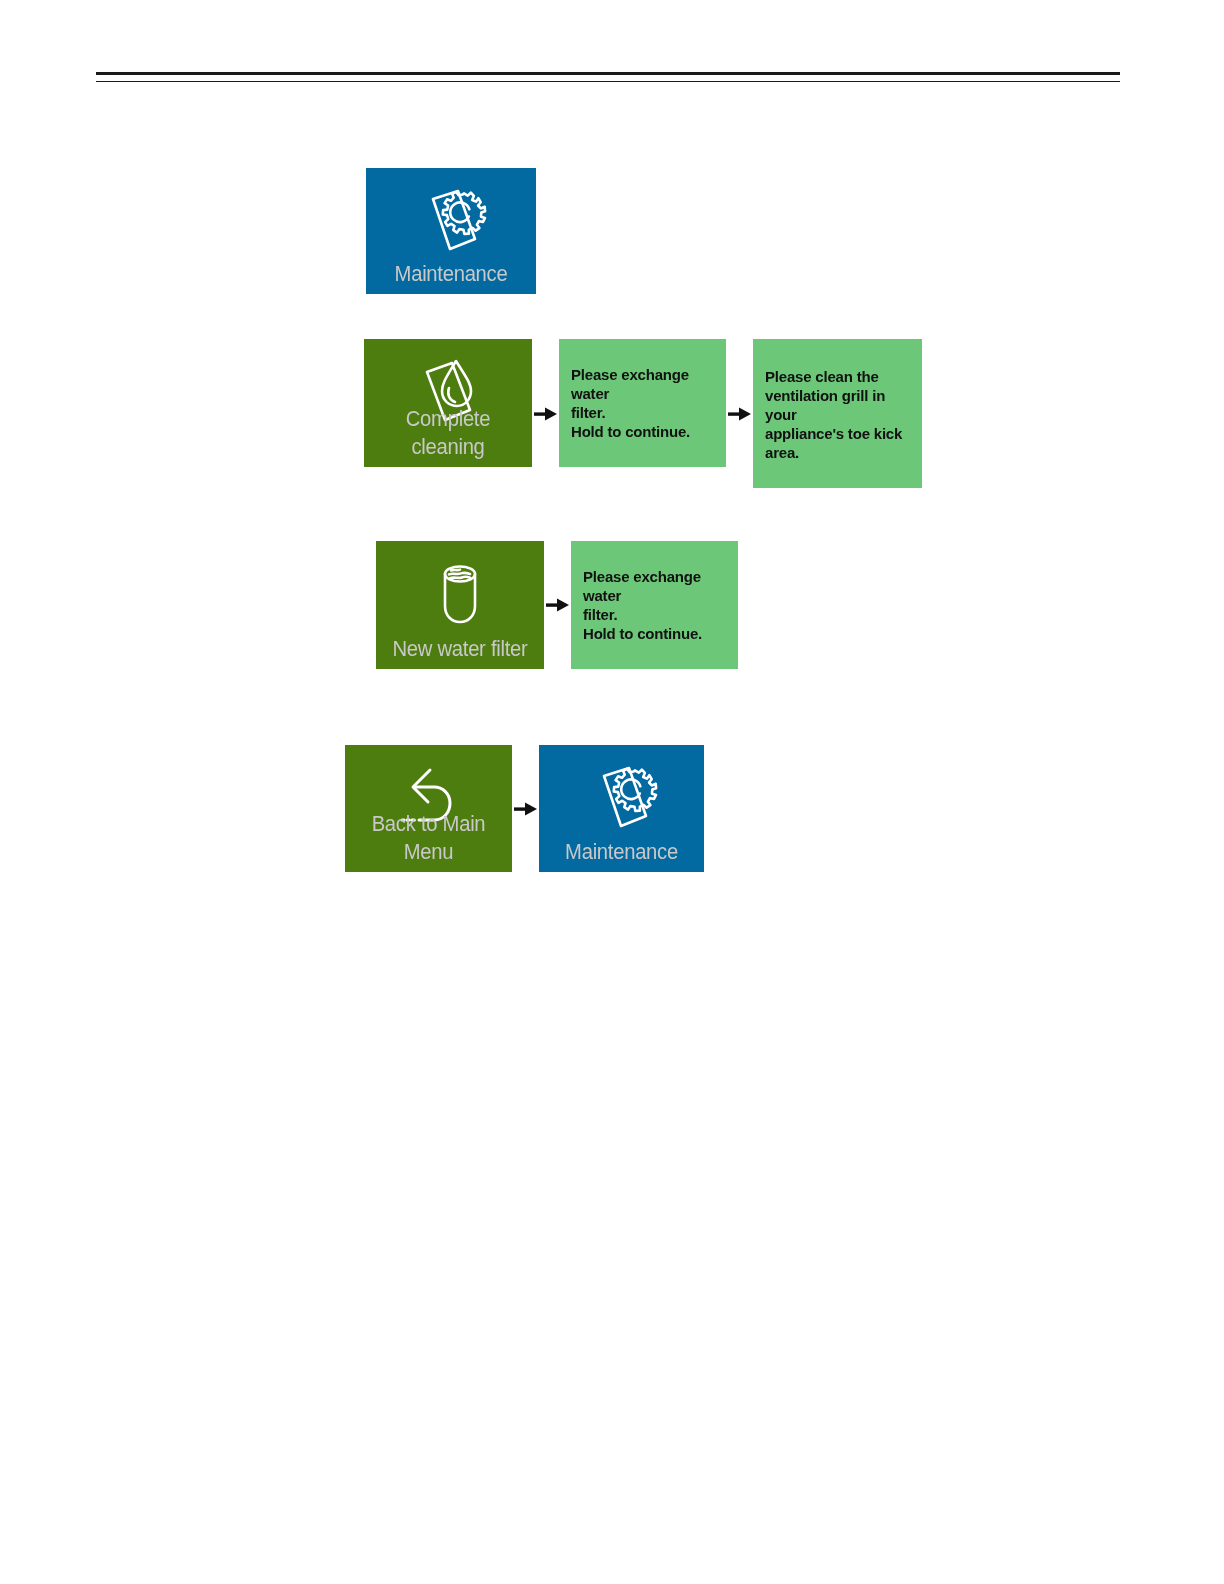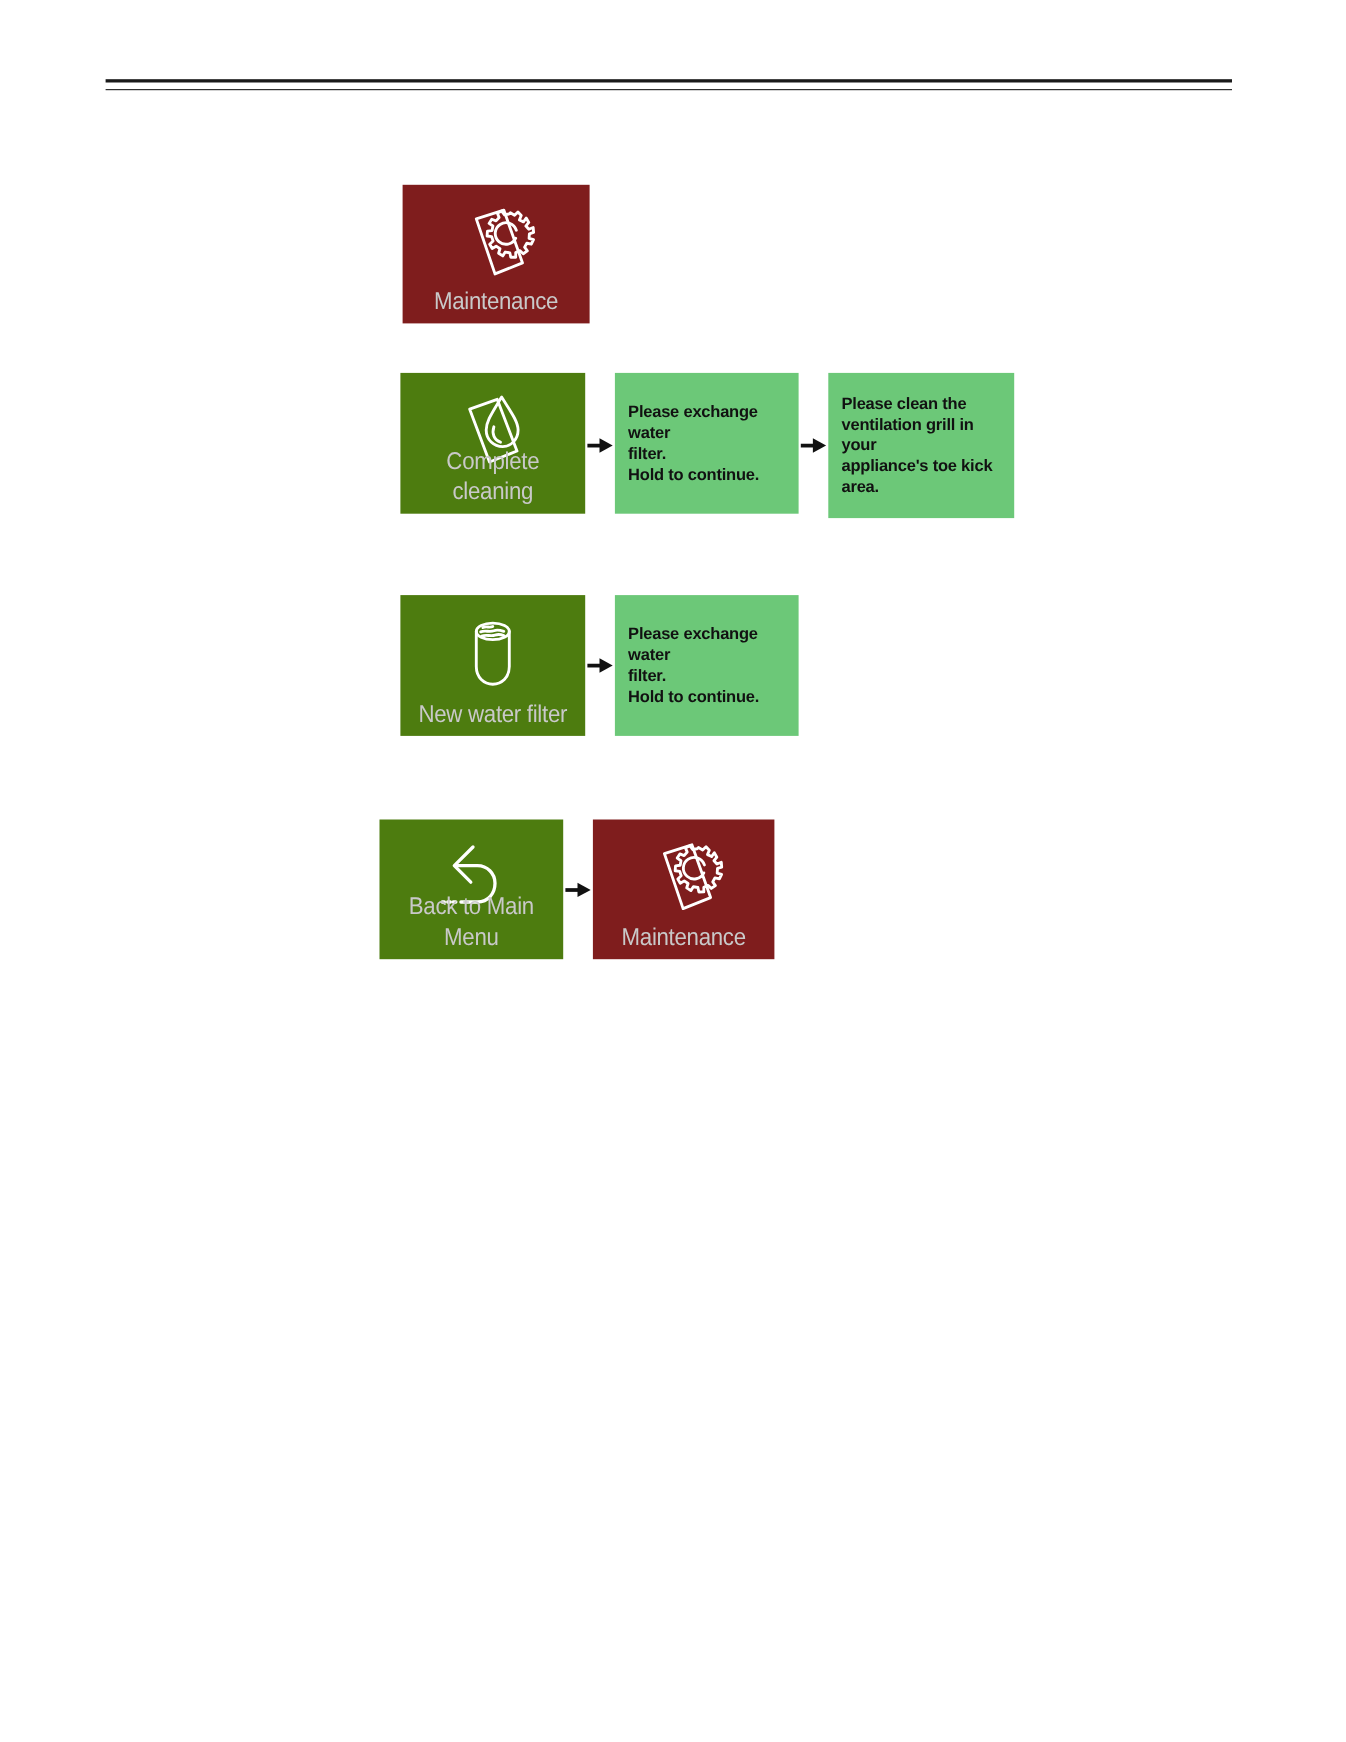--- a/index.html
+++ b/index.html
@@ -53,21 +53,21 @@
   .row-3 { left: 364px; top: 541px; }
   .row-4 { left: 345px; top: 745px; }
 
   
   .tile {
     position: relative;
     box-sizing: border-box;
     display: block;
     overflow: hidden;
   }
-  .tile-dark  { background: #7f1d1d; padding-left: 45px; }
+  .tile-dark  { background: #0369a1; padding-left: 45px; }
   .tile-gray  { background: #4d7c0f; }
 
   .tile-icon {
     position: absolute;
     left: 0;
     right: 0;
     top: 14px;
     display: flex;
     align-items: center;
     justify-content: center;
@@ -83,32 +83,32 @@
     font-size: 22px;
     line-height: 28px;
     letter-spacing: -0.3px;
     font-family: "Liberation Sans", sans-serif;
     transform: scaleX(0.92);
   }
 
   
   .t-maintenance-1 { width: 170px; height: 126px; }
   .t-complete      { width: 168px; height: 128px; }
-  .t-filter        { width: 168px; height: 128px; }
+  .t-filter        { width: 168px; height: 128px; margin-left: 12px; }
   .t-back          { width: 167px; height: 127px; }
   .t-maintenance-2 { width: 165px; height: 127px; }
 
   
   .panel-green {
     background: #6cc878;
     box-sizing: border-box;
     position: relative;
   }
   .p-green-1 { width: 167px; height: 128px; }
-  .p-green-2 { width: 169px; height: 132px; }
+  .p-green-2 { width: 169px; height: 149px; }
   .p-green-3 { width: 167px; height: 128px; }
 
   .panel-text {
     position: absolute;
     left: 12px;
     right: 8px;
     top: 50%;
     transform: translateY(-50%);
     color: #111111;
     font-size: 15px;

